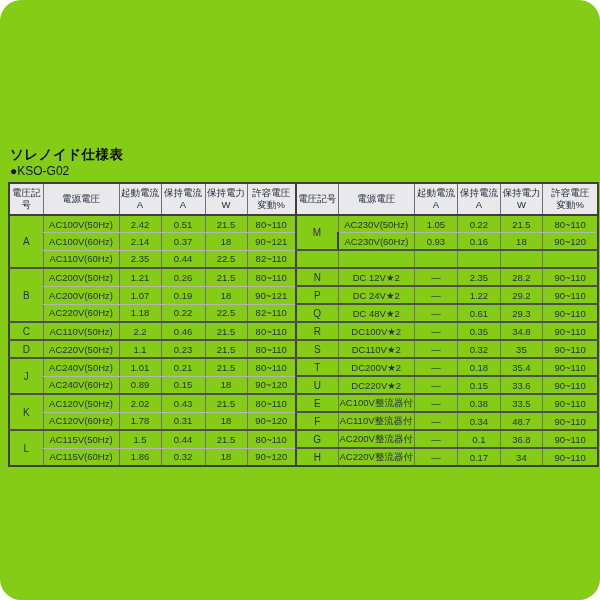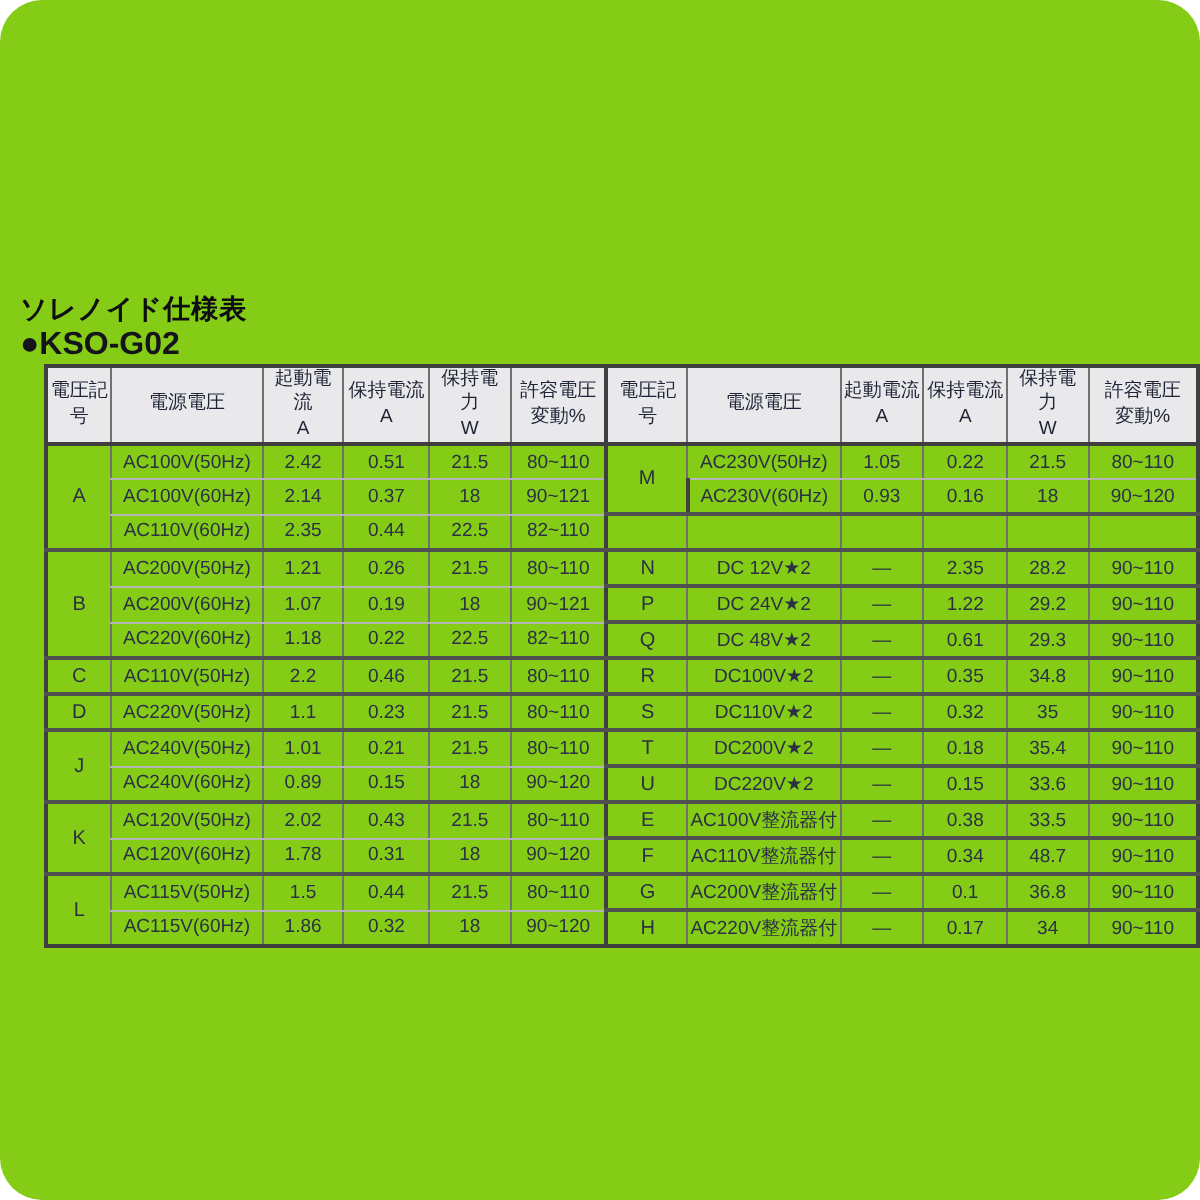--- a/index.html
+++ b/index.html
@@ -8,24 +8,24 @@
     font-family:"Liberation Sans","DejaVu Sans",sans-serif;
     color:#2b3044;
     border-radius:21px;
   }
   .title {
     position:absolute; left:10px; top:146px;
     font-size:13.5px; font-weight:bold; color:#0d0d12; letter-spacing:0.5px;
   }
   .model {
     position:absolute; left:10px; top:164px;
-    font-size:16px; font-weight:700; color:#14141a;
+    font-size:12px; font-weight:400; color:#14141a;
   }
   table.spec {
-    position:absolute; left:22px; top:182px;
+    position:absolute; left:8px; top:182px;
     border-collapse:collapse; table-layout:fixed;
     border:2px solid #3f3f3f;
   }
   th, td {
     border-left:1px solid #707070;
     padding:0 1px;
     text-align:center; vertical-align:middle;
     font-size:9.5px; color:#2b3044;
     overflow:hidden; white-space:nowrap;
   }

